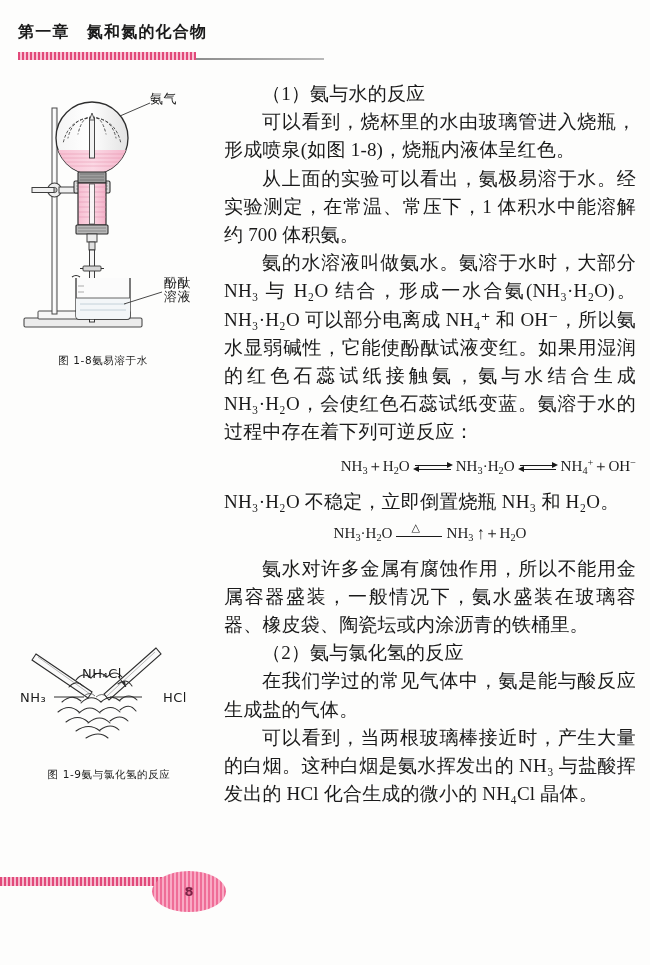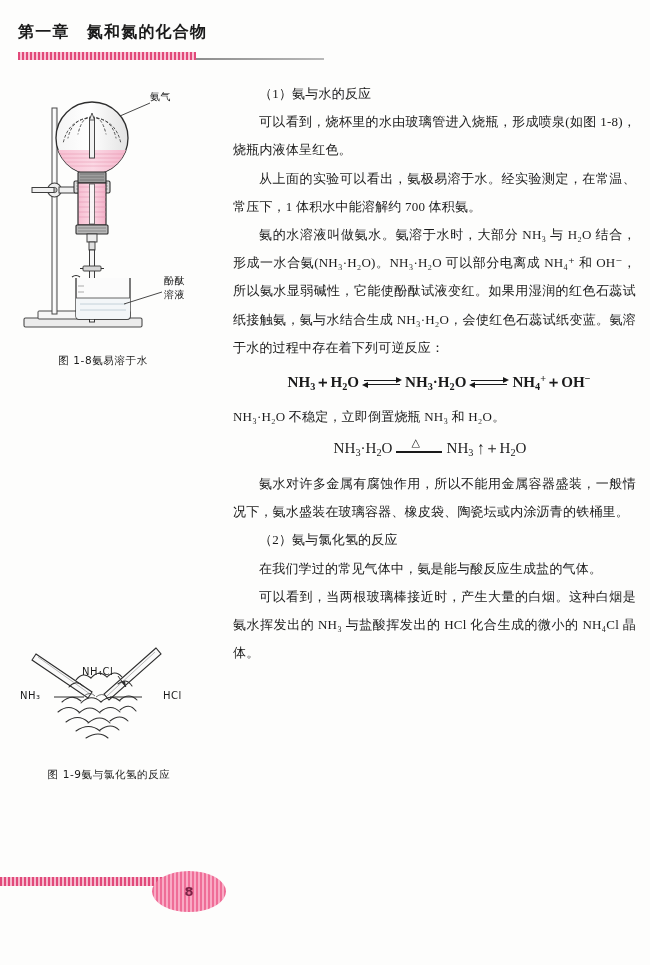--- a/index.html
+++ b/index.html
@@ -77,22 +77,22 @@
   }
   .textcol {
     position: absolute;
     left: 224px;
     top: 80px;
     width: 412px;
   }
 
   
   p.para {
-    margin: 0 0 0 9px;
-    font-size: 13px;
+    margin: 0 0 0 0;
+    font-size: 19px;
     line-height: 28.2px;
     text-indent: 2em;
     text-align: justify;
     text-justify: inter-ideograph;
     letter-spacing: 0.2px;
   }
   p.para.noindent { text-indent: 0; }
 
   .exp-label {
     font-weight: bold;
@@ -109,21 +109,21 @@
   .chem sup { font-size: 0.68em; vertical-align: 0.45em; }
 
   
   .eqline {
     font-size: 15.1px;
     line-height: 30px;
     margin: 2px 0 2px 0;
     text-align: center;
     white-space: nowrap;
   }
-  .eqline.leftish { text-align: center; padding-left: 18px; font-weight: bold; }
+  .eqline.leftish { text-align: right; padding-left: 18px; }
 
   .arrow-eq {
     display: inline-block;
     position: relative;
     width: 40px;
     height: 14px;
     vertical-align: middle;
     margin: 0 3px;
   }
   .arrow-eq .l1, .arrow-eq .l2 {
@@ -184,21 +184,21 @@
     letter-spacing: 0.6px;
     text-align: center;
     color: #1a1a1a;
     margin-top: 4px;
   }
   .figcaption .capnum { }
 
   .figlabel {
     position: absolute;
     font-family: "DejaVu Sans", "Liberation Sans", sans-serif;
-    font-size: 10px;
+    font-size: 13px;
     letter-spacing: 0.5px;
     color: #1a1a1a;
     white-space: nowrap;
   }
 
   
   .footer {
     position: absolute;
     left: 0;
     bottom: 40px;

